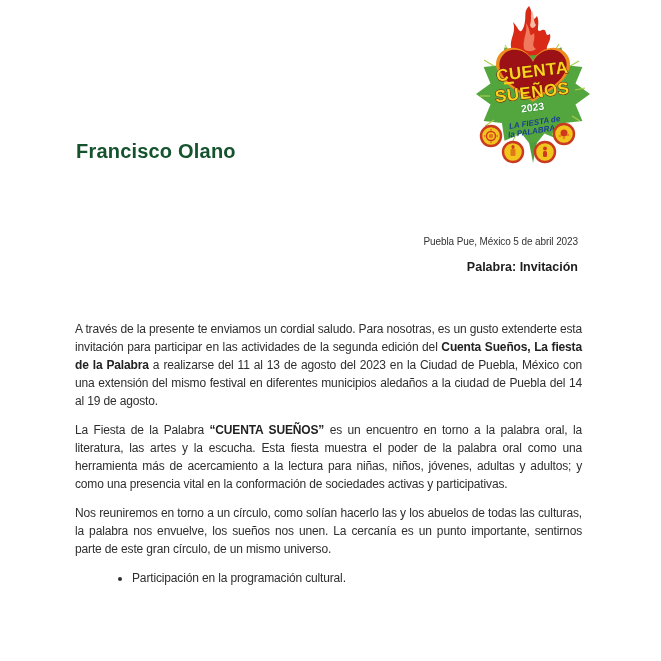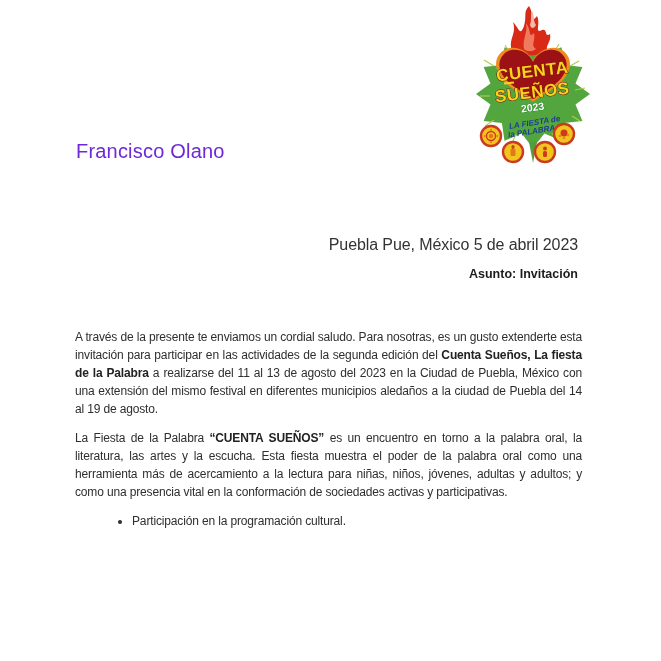--- a/index.html
+++ b/index.html
@@ -4,32 +4,32 @@
 <style>
   html,body{margin:0;padding:0;background:#ffffff;}
   .page{
     position:relative;width:661px;height:661px;background:#ffffff;overflow:hidden;
     font-family:"Liberation Sans",sans-serif;color:#2b2b2b;
   }
   .logo{position:absolute;left:474px;top:4px;width:118px;height:162px;}
   .logo svg{display:block;width:100%;height:100%;}
   .logo text{font-family:"Liberation Sans",sans-serif;}
   .recipient{
-    position:absolute;left:76px;top:140px;font-size:20px;font-weight:normal;
-    color:#6d28d9;letter-spacing:0.2px;
+    position:absolute;left:76px;top:140px;font-size:20px;font-weight:bold;
+    color:#14532d;letter-spacing:0.2px;
   }
   .rightcol{position:absolute;left:75px;top:236px;width:503px;text-align:right;}
-  .dateline{font-size:16px;letter-spacing:-0.1px;color:#333333;}
+  .dateline{font-size:10px;letter-spacing:-0.1px;color:#333333;}
   .subject{font-size:12.5px;font-weight:bold;color:#1c1c1c;margin-top:13px;}
   .body-text{
     position:absolute;left:75px;top:320px;width:507px;
     font-size:12px;line-height:18px;letter-spacing:-0.15px;
     text-align:justify;color:#2e2e2e;
   }
-  .body-text p{margin:8px 0 11px 0;}
+  .body-text p{margin:0 0 11px 0;}
   .body-text .b{font-weight:bold;color:#222222;}
   .includes{margin:3px 0 0 0;padding-left:57px;list-style:disc outside;}
   .includes li{text-align:left;}
 </style>
 </head>
 <body>
 
 <div class="page">
 
   <div class="logo">
@@ -105,24 +105,25 @@
           <rect x="69" y="147" width="4" height="6" rx="1.5" fill="#cf3a1e"></rect>
         </g>
       </g>
     </svg>
   </div>
 
   <div class="recipient">Francisco Olano</div>
 
   <div class="rightcol">
     <div class="dateline">Puebla Pue, México 5 de  abril 2023</div>
-    <div class="subject">Asunto: Invitación</div>
+    <div class="subject">Palabra: Invitación</div>
   </div>
 
   <div class="body-text">
     <p><span>A través de la presente te enviamos un cordial saludo. Para nosotras, es un gusto extenderte esta invitación para participar en las actividades de la segunda edición del </span><span class="b">Cuenta Sueños, La fiesta de la Palabra</span><span> a realizarse del 11 al 13 de agosto del 2023 en la Ciudad de Puebla, México con una extensión del mismo festival en diferentes municipios aledaños a la ciudad de Puebla del 14 al 19 de agosto.</span></p>
     <p><span>La Fiesta de la Palabra </span><span class="b">“CUENTA SUEÑOS”</span><span> es un encuentro en torno a la palabra oral, la literatura, las artes y la escucha. Esta fiesta muestra el poder de la palabra oral como una herramienta más de acercamiento a la lectura para niñas, niños, jóvenes, adultas y adultos; y como una presencia vital en la conformación de sociedades activas y participativas.</span></p>
+    <p><span>Nos reuniremos en torno a un círculo, como solían hacerlo las y los abuelos de todas las culturas, la palabra nos envuelve, los sueños nos unen. La cercanía es un punto importante, sentirnos parte de este gran círculo, de un mismo universo.</span></p>
     <ul class="includes">
       <li>Participación en la programación cultural.</li>
     </ul>
   </div>
 
 </div>
 
 </body></html>

